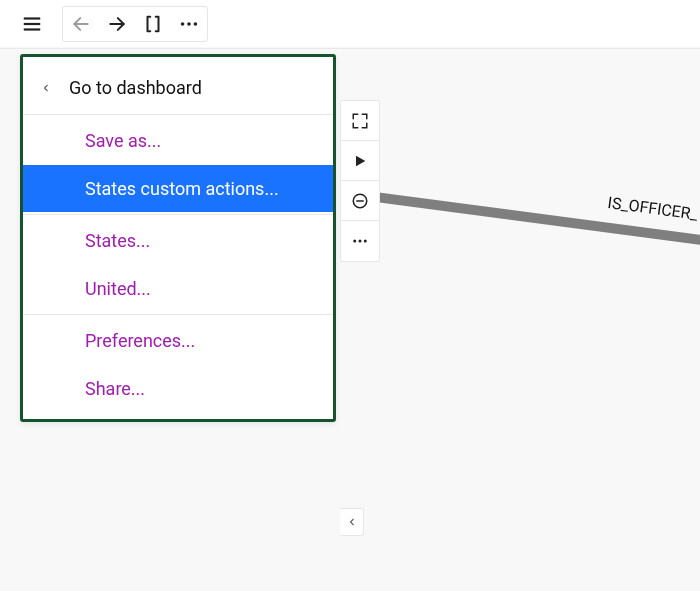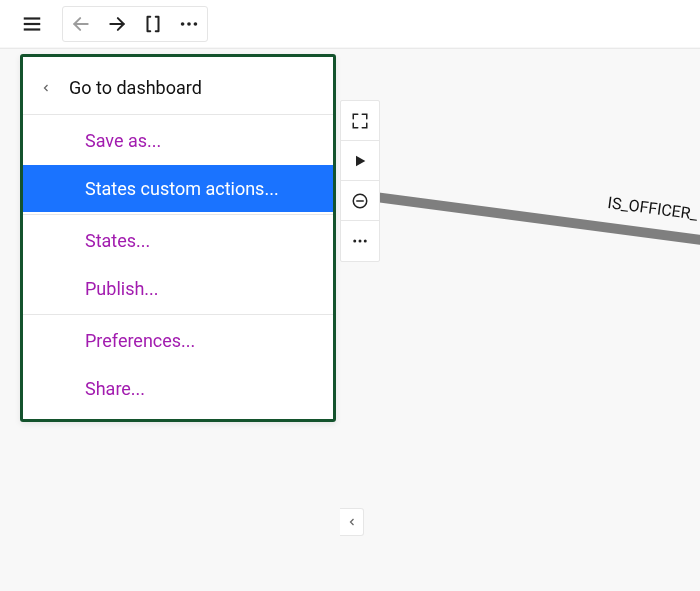--- a/index.html
+++ b/index.html
@@ -277,17 +277,17 @@
           <polyline points="15 18 9 12 15 6"></polyline>
         </svg>
     </span>
     <span class="lbl">Go to dashboard</span>
   </div>
   <div class="sep"></div>
   <div class="item">Save as...</div>
   <div class="item hl">States custom actions...</div>
   <div class="sep"></div>
   <div class="item">States...</div>
-  <div class="item">Publish...</div>
+  <div class="item">United...</div>
   <div class="sep"></div>
   <div class="item">Preferences...</div>
   <div class="item">Share...</div>
 </div>
 
 </body></html>

